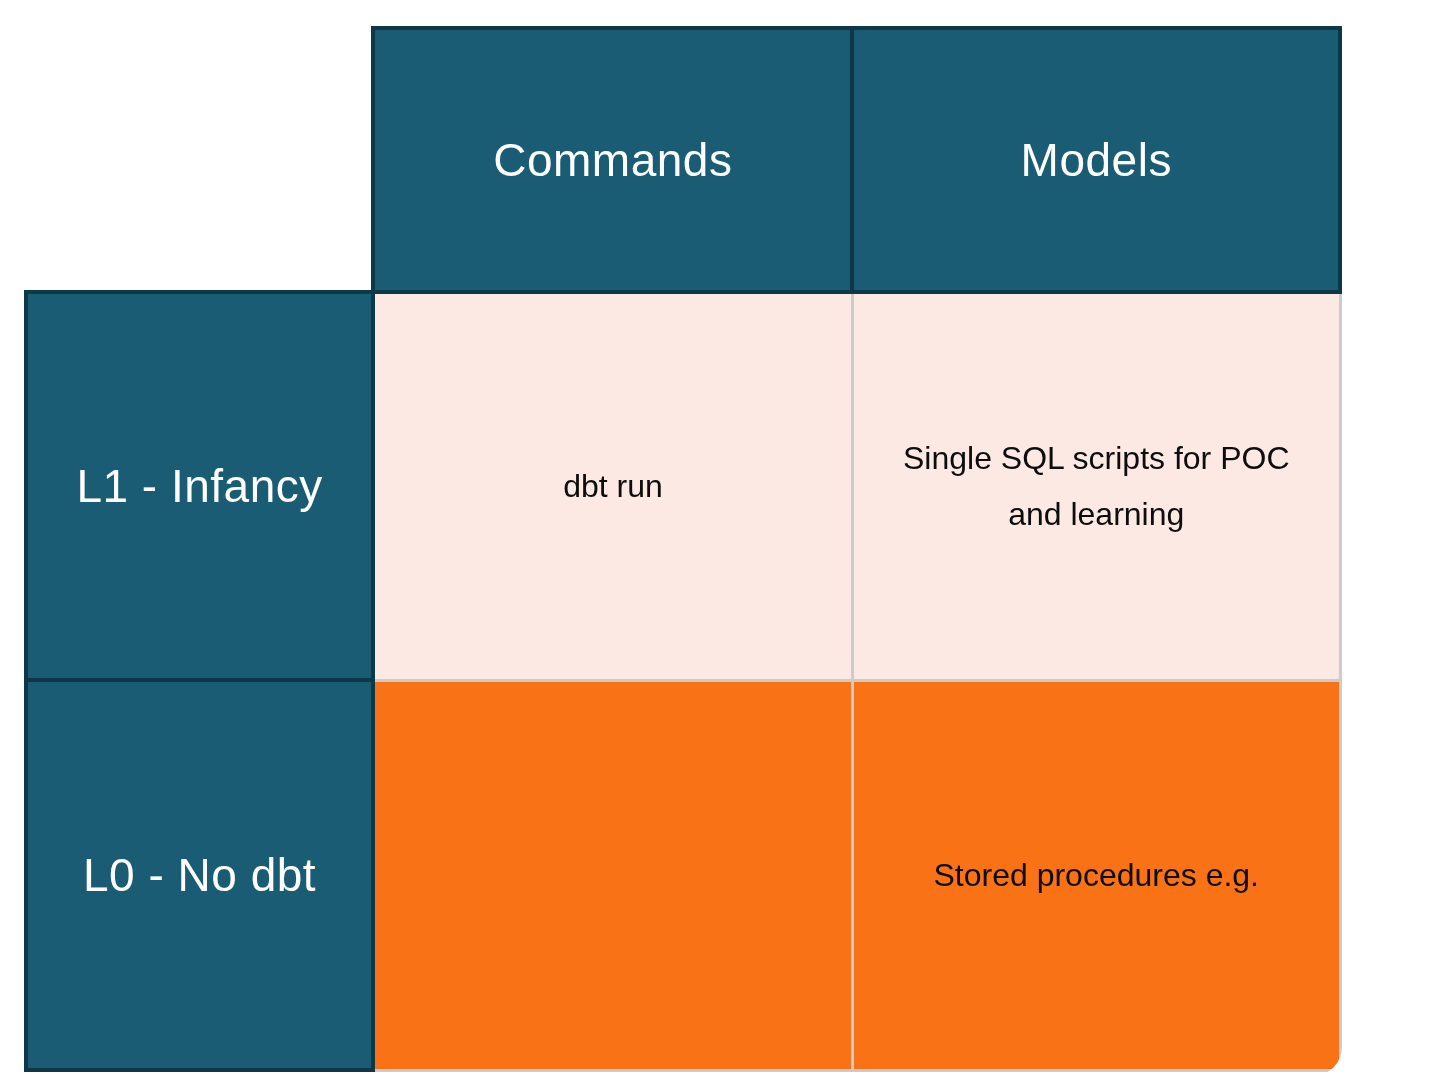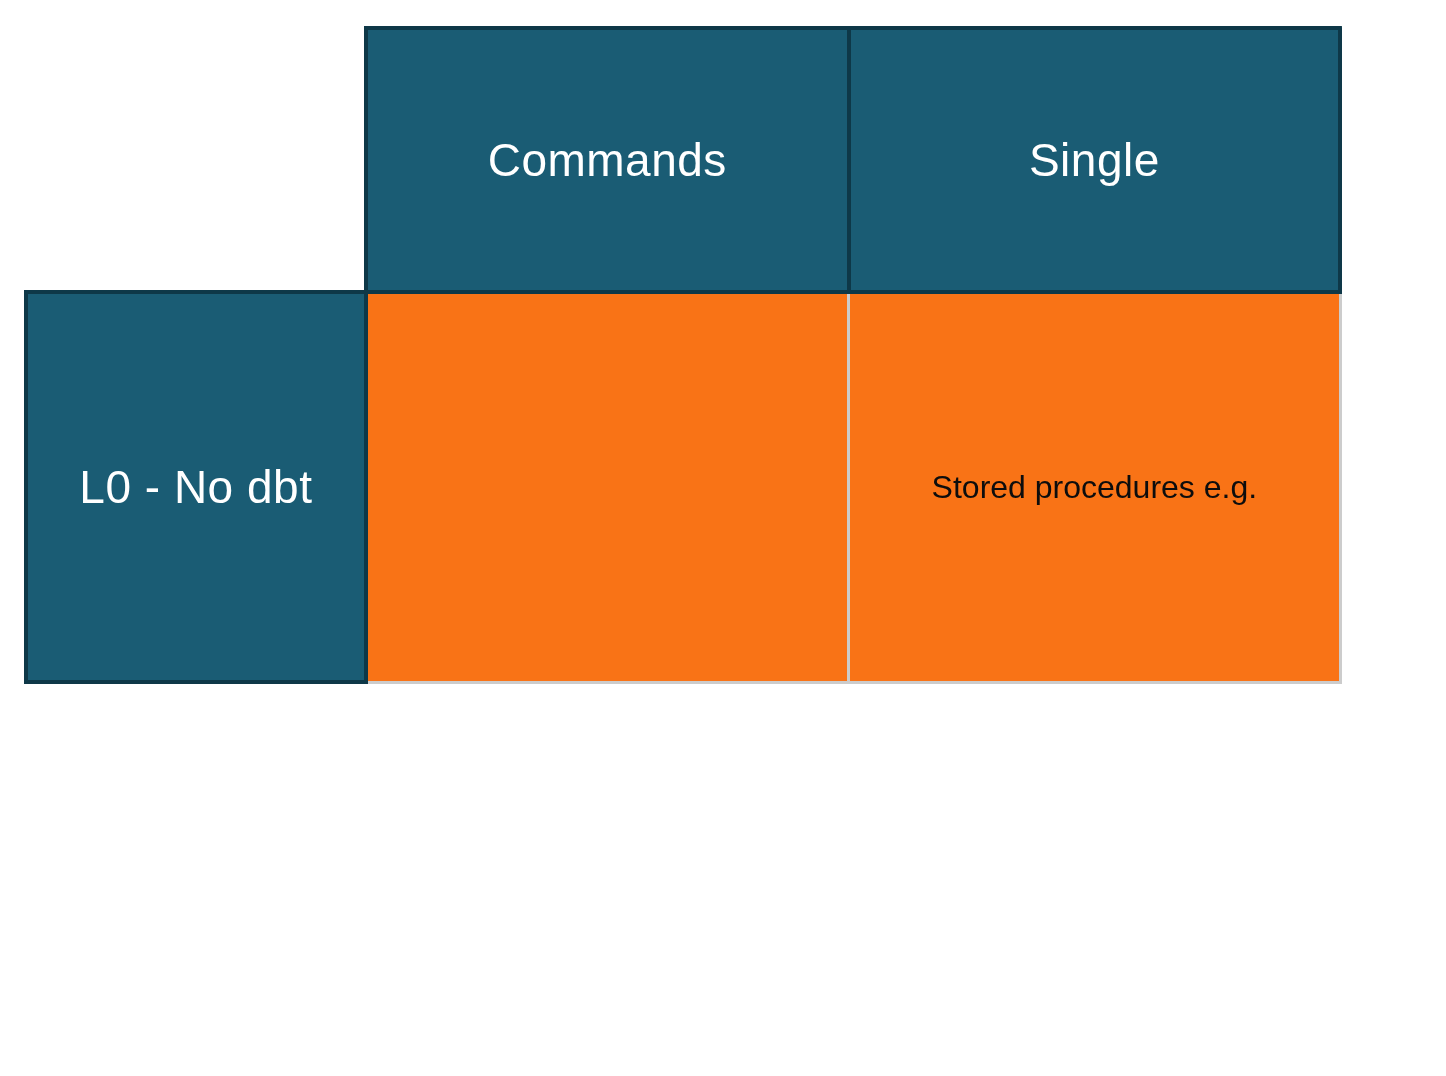--- a/index.html
+++ b/index.html
@@ -72,22 +72,33 @@
       <col class="c-commands">
       <col class="c-models">
     </colgroup>
     <tbody>
         <tr class="r-header">
       <th class="corner"></th>
       <th class="head-cell">
         <span>Commands</span>
       </th>
       <th class="head-cell">
-        <span>Single</span>
+        <span>Models</span>
       </th>
+    </tr>
+    <tr class="r-l1">
+      <th class="head-cell">
+        <span>L1 - Infancy</span>
+      </th>
+      <td class="data-cell highlight">
+        <span>dbt run</span>
+      </td>
+      <td class="data-cell highlight">
+        <span>Single SQL scripts for POC and learning</span>
+      </td>
     </tr>
     <tr class="r-l0">
       <th class="head-cell">
         <span>L0 - No dbt</span>
       </th>
       <td class="data-cell">
         <span></span>
       </td>
       <td class="data-cell">
         <span>Stored procedures e.g.</span>

